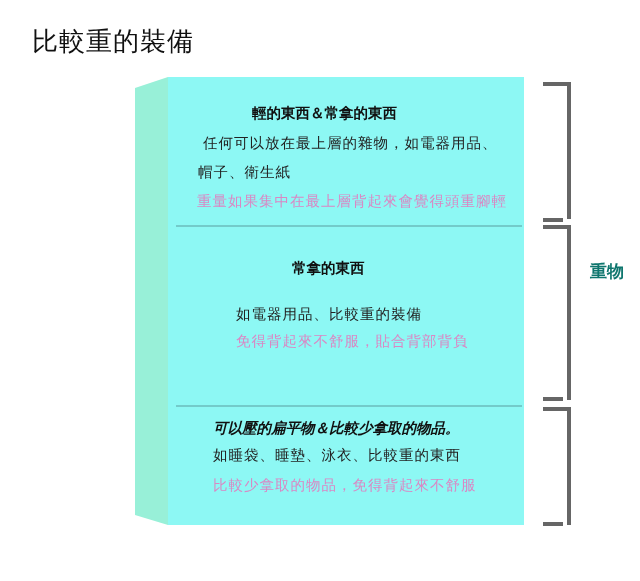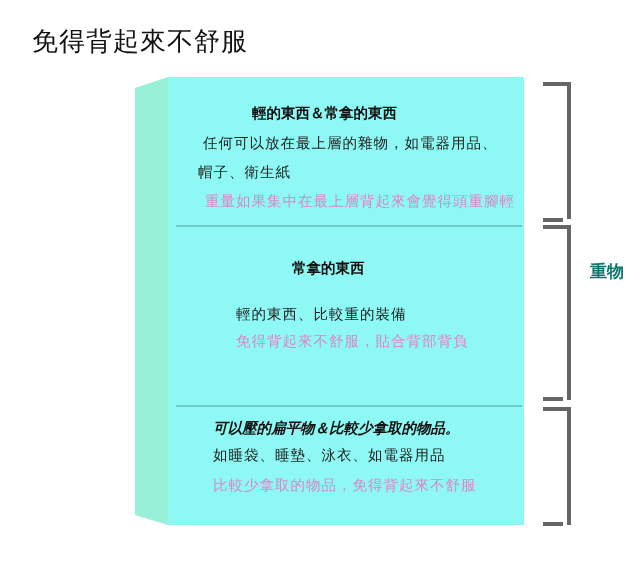--- a/index.html
+++ b/index.html
@@ -17,21 +17,21 @@
   .box-svg { position:absolute; left:0; top:0; }
   .txt { position:absolute; white-space:nowrap; }
   .heading { font-size:14.5px; font-weight:bold; color:#111; }
   .body-text { font-size:14.5px; color:#222; letter-spacing:1px; }
   .note { font-size:14.5px; letter-spacing:1px; }
   .side-label { position:absolute; left:590px; top:260px; font-size:17px; font-weight:bold; color:#0f766e; }
 </style>
 </head>
 <body>
 
-<div class="title">免得背起來不舒服</div>
+<div class="title">比較重的裝備</div>
 
 <svg class="box-svg" width="640" height="581" viewBox="0 0 640 581">
 
   <polygon points="135,88 168,77 168,525 135,515" fill="#98f0d8"></polygon>
 
   <rect x="168" y="77" width="356" height="448" fill="#8df8f4"></rect>
 
   <line x1="176" y1="226" x2="522" y2="226" stroke="#5a9ea0" stroke-width="1.2"></line>
   <line x1="176" y1="406" x2="522" y2="406" stroke="#5a9ea0" stroke-width="1.2"></line>
 
@@ -48,23 +48,23 @@
   <g fill="#666666">
     <rect x="543" y="407" width="28" height="4"></rect>
     <rect x="567" y="407" width="4" height="118"></rect>
     <rect x="543" y="522" width="20" height="4"></rect>
   </g>
 </svg>
 
 <div class="txt heading" style="left:252px; top:104px;">輕的東西＆常拿的東西</div>
 <div class="txt body-text" style="left:203px; top:134px;">任何可以放在最上層的雜物，如電器用品、</div>
 <div class="txt body-text" style="left:198px; top:163px;">帽子、衛生紙</div>
-<div class="txt note" style="left:197px; top:192px; color:#d988c4;margin-left:8px;">重量如果集中在最上層背起來會覺得頭重腳輕</div>
+<div class="txt note" style="left:197px; top:192px; color:#d988c4;">重量如果集中在最上層背起來會覺得頭重腳輕</div>
 
 <div class="txt heading" style="left:292px; top:259px;">常拿的東西</div>
-<div class="txt body-text" style="left:236px; top:305px;">輕的東西、比較重的裝備</div>
+<div class="txt body-text" style="left:236px; top:305px;">如電器用品、比較重的裝備</div>
 <div class="txt note" style="left:236px; top:332px; color:#d988c4;">免得背起來不舒服，貼合背部背負</div>
 
 <div class="txt heading" style="left:213px; top:419px;font-style:italic;">可以壓的扁平物＆比較少拿取的物品。</div>
-<div class="txt body-text" style="left:213px; top:446px;">如睡袋、睡墊、泳衣、如電器用品</div>
+<div class="txt body-text" style="left:213px; top:446px;">如睡袋、睡墊、泳衣、比較重的東西</div>
 <div class="txt note" style="left:213px; top:476px; color:#d988c4;">比較少拿取的物品，免得背起來不舒服</div>
 
 <div class="side-label">重物</div>
 
 </body></html>

